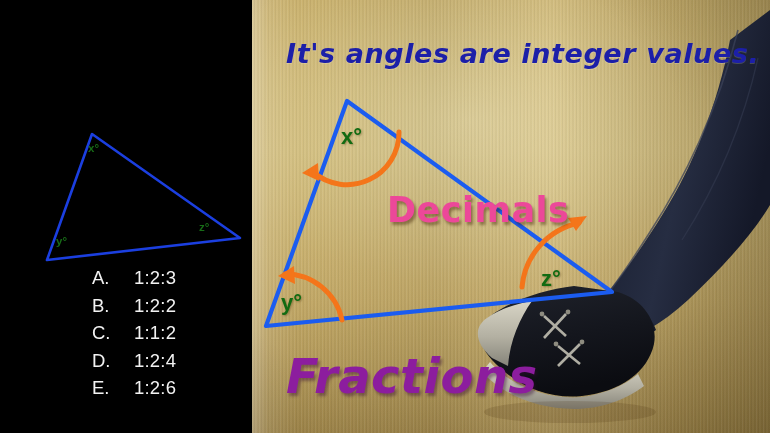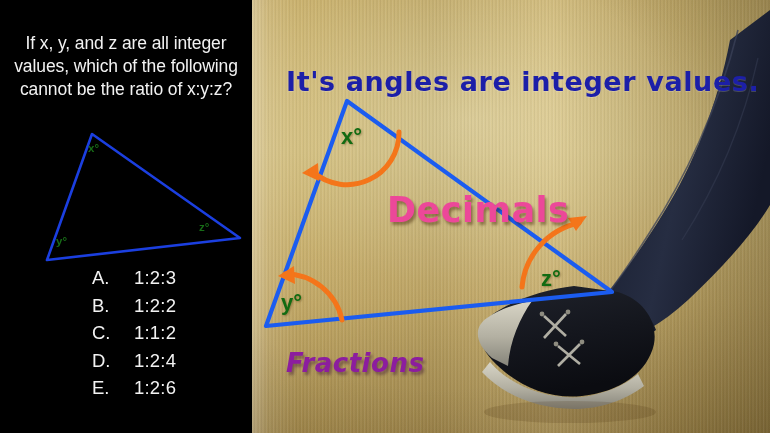--- a/index.html
+++ b/index.html
@@ -123,46 +123,46 @@
   }
 
   
   #headline {
     position: absolute;
     left: 286px;
     top: 38px;
     font-family: "DejaVu Sans", sans-serif;
     font-size: 27px;
     font-weight: 600;
+    font-style: italic;
     color: #1c1fa8;
     letter-spacing: 0.6px;
     text-shadow: 0 1px 0 rgba(255,255,255,0.18);
     white-space: nowrap;
     z-index: 20;
-    margin-top: 28px;
   }
   #decimals-word {
     position: absolute;
     left: 387px;
     top: 190px;
     font-family: "DejaVu Sans", sans-serif;
     font-size: 35px;
     font-weight: bold;
     color: #ec4899;
     letter-spacing: 0.5px;
     text-shadow: 2px 3px 3px rgba(60,30,0,0.45);
     white-space: nowrap;
     z-index: 22;
   }
   #fractions-word {
     position: absolute;
     left: 286px;
     top: 348px;
     font-family: "DejaVu Sans", sans-serif;
-    font-size: 26px;
+    font-size: 48px;
     font-weight: bold;
     font-style: italic;
     color: #8c1d9e;
     letter-spacing: 0.5px;
     text-shadow: 2px 3px 3px rgba(50,10,50,0.42);
     white-space: nowrap;
     z-index: 22;
   }
 
   
@@ -280,21 +280,20 @@
   <div id="decimals-word">Decimals</div>
 
   <div id="fractions-word">Fractions</div>
 
   <div class="big-label" id="big-label-x">x°</div>
   <div class="big-label" id="big-label-y">y°</div>
   <div class="big-label" id="big-label-z">z°</div>
 
   <div id="question-panel">
 
-    <div id="question-text">If x, y, and z are all integer values, which of the following cannot be the ratio of x:y:z?</div>
 
     <svg id="mini-triangle-figure" viewBox="0 0 252 150">
       <polygon points="92,16 47,142 240,120" fill="none" stroke="#1b3fe0" stroke-width="2.6" stroke-linejoin="round"></polygon>
     </svg>
 
     <div class="mini-label" id="mini-label-x">x°</div>
     <div class="mini-label" id="mini-label-y">y°</div>
     <div class="mini-label" id="mini-label-z">z°</div>
 
     <div id="answer-list">

